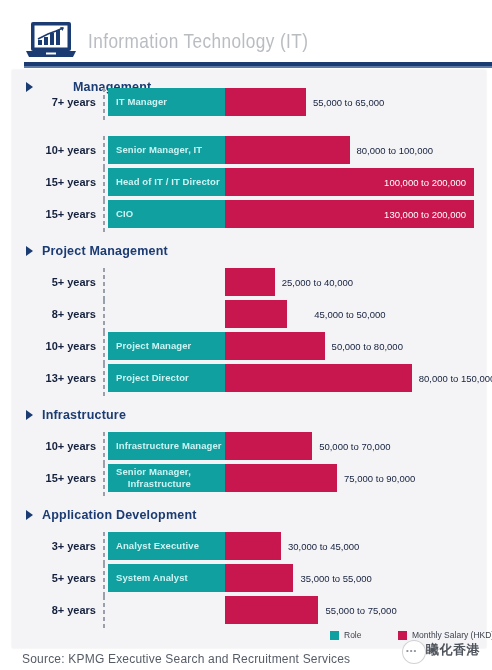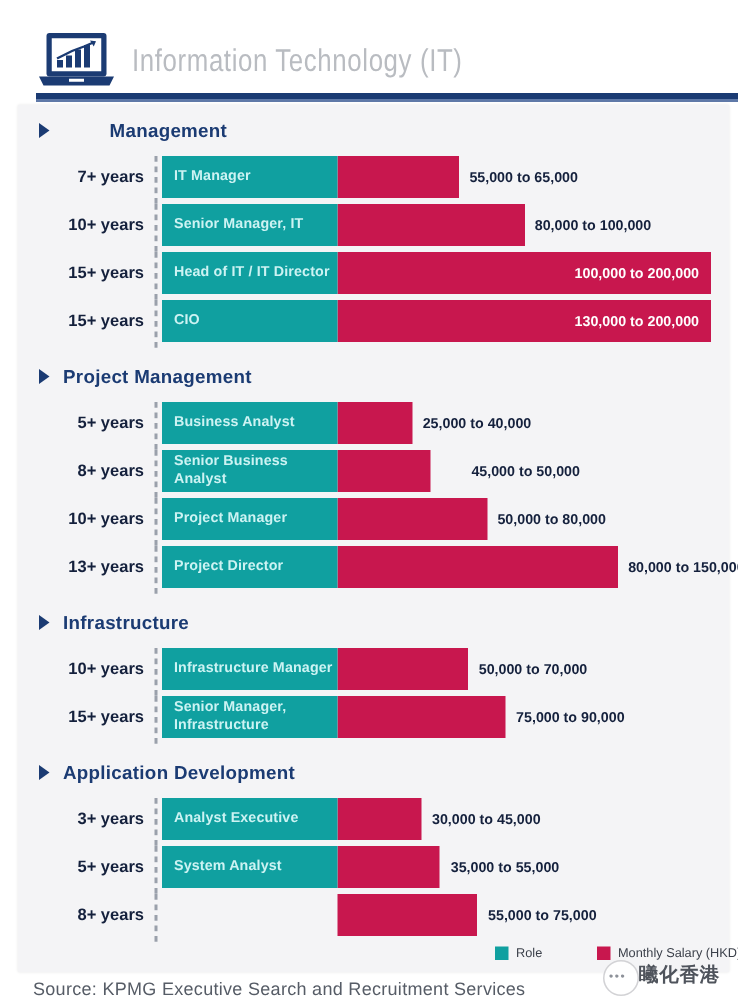--- a/index.html
+++ b/index.html
@@ -112,38 +112,39 @@
     background-image: linear-gradient(#9aa0ab 55%, rgba(0,0,0,0) 0%);
     background-size: 2px 7px;
     background-repeat: repeat-y;
   }
   .bar-teal {
     position: absolute;
     left: 96px;
     background: #10a0a0;
     display: flex;
     align-items: center;
+    text-align: right;
   }
   .role-label {
     color: #cdf3f3;
     font-size: 9.5px;
     font-weight: bold;
     padding-left: 8px;
     line-height: 1.25;
     white-space: pre-line;
     letter-spacing: 0.1px;
   }
   .bar-red {
     position: absolute;
     background: #c8174e;
   }
   .salary {
     position: absolute;
     font-size: 9.5px;
-    font-weight: bold;
+    font-weight: normal;
     color: #14203c;
     white-space: nowrap;
     display: flex;
     align-items: center;
   }
   .salary.inside {
     color: #ffffff;
     justify-content: flex-end;
   }
 
@@ -236,21 +237,21 @@
 </div>
 
 <div id="card">
 
   <div id="sections-host">
       <div class="section" style="top: 8px;">
         <div class="section-head" style="top: 0px; gap: 40px;">
           <span class="tri"></span>
           <span class="section-title">Management</span>
         </div>
-        <div class="row" style="top: 26px; height: 32px;">
+        <div class="row" style="top: 10px; height: 32px;">
           <div class="years" style="top: 8px;">7+ years</div>
           <div class="dash" style="top: 0px; height: 32px;"></div>
           <div class="bar-red" style="left: 213px; width: 80.925px; top: 0px; height: 28px; background: rgb(200, 23, 78);"></div>
           <div class="bar-teal" style="width: 117px; top: 0px; height: 28px; background: rgb(16, 160, 160);">
             <span class="role-label">IT Manager</span>
           </div>
           <div class="salary" style="top: 0px; height: 28px; left: 300.925px;">55,000 to 65,000</div>
         </div>
         <div class="row" style="top: 58px; height: 32px;">
           <div class="years" style="top: 8px;">10+ years</div>
@@ -282,32 +283,26 @@
       </div>
       <div class="section" style="top: 172px;">
         <div class="section-head" style="top: 0px;">
           <span class="tri"></span>
           <span class="section-title">Project Management</span>
         </div>
         <div class="row" style="top: 26px; height: 32px;">
           <div class="years" style="top: 8px;">5+ years</div>
           <div class="dash" style="top: 0px; height: 32px;"></div>
           <div class="bar-red" style="left: 213px; width: 49.8px; top: 0px; height: 28px; background: rgb(200, 23, 78);"></div>
-          <div class="bar-teal" style="width: 117px; top: 0px; height: 28px; background: rgb(16, 160, 160);">
-            <span class="role-label">Business Analyst</span>
-          </div>
           <div class="salary" style="top: 0px; height: 28px; left: 269.8px;">25,000 to 40,000</div>
         </div>
         <div class="row" style="top: 58px; height: 32px;">
           <div class="years" style="top: 8px;">8+ years</div>
           <div class="dash" style="top: 0px; height: 32px;"></div>
           <div class="bar-red" style="left: 213px; width: 62.25px; top: 0px; height: 28px; background: rgb(200, 23, 78);"></div>
-          <div class="bar-teal" style="width: 117px; top: 0px; height: 28px; background: rgb(16, 160, 160);">
-            <span class="role-label">Senior Business Analyst</span>
-          </div>
           <div class="salary" style="top: 0px; height: 28px; left: 282.25px; margin-left: 20px;">45,000 to 50,000</div>
         </div>
         <div class="row" style="top: 90px; height: 32px;">
           <div class="years" style="top: 8px;">10+ years</div>
           <div class="dash" style="top: 0px; height: 32px;"></div>
           <div class="bar-red" style="left: 213px; width: 99.6px; top: 0px; height: 28px; background: rgb(200, 23, 78);"></div>
           <div class="bar-teal" style="width: 117px; top: 0px; height: 28px; background: rgb(16, 160, 160);">
             <span class="role-label">Project Manager</span>
           </div>
           <div class="salary" style="top: 0px; height: 28px; left: 319.6px;">50,000 to 80,000</div>

